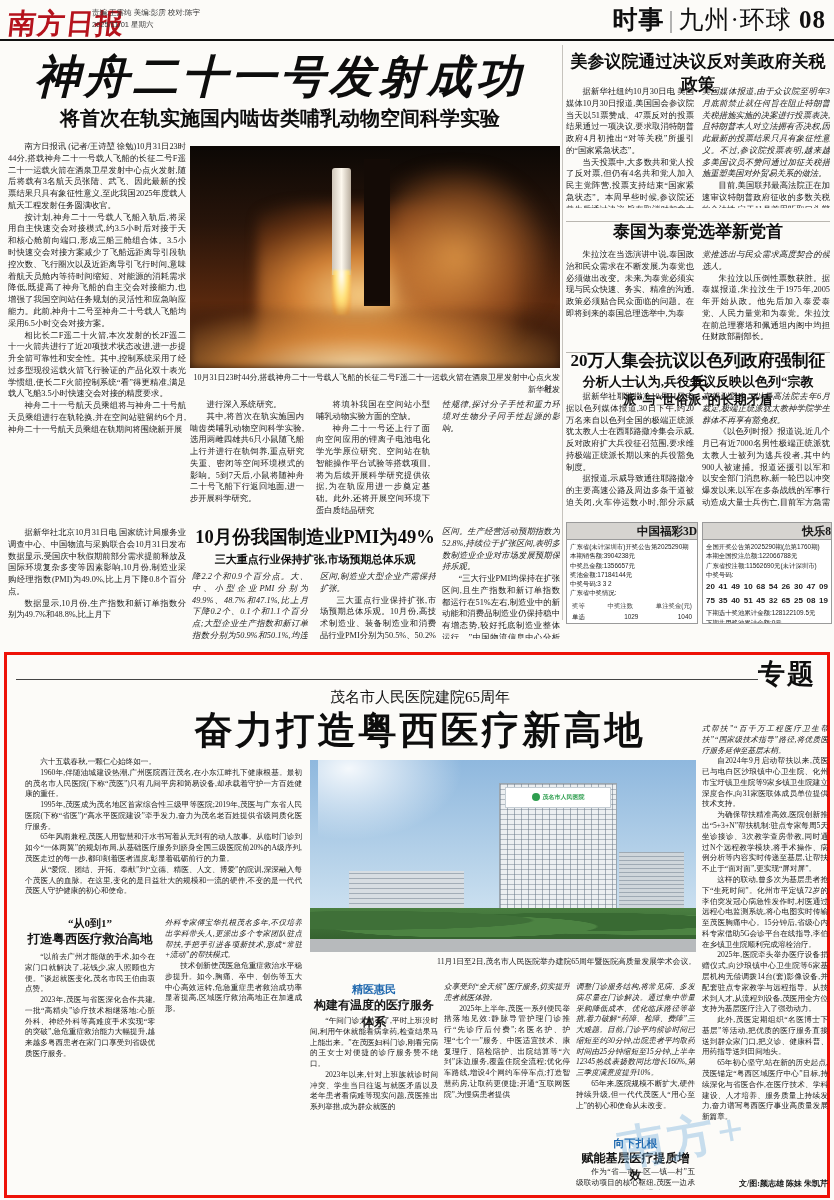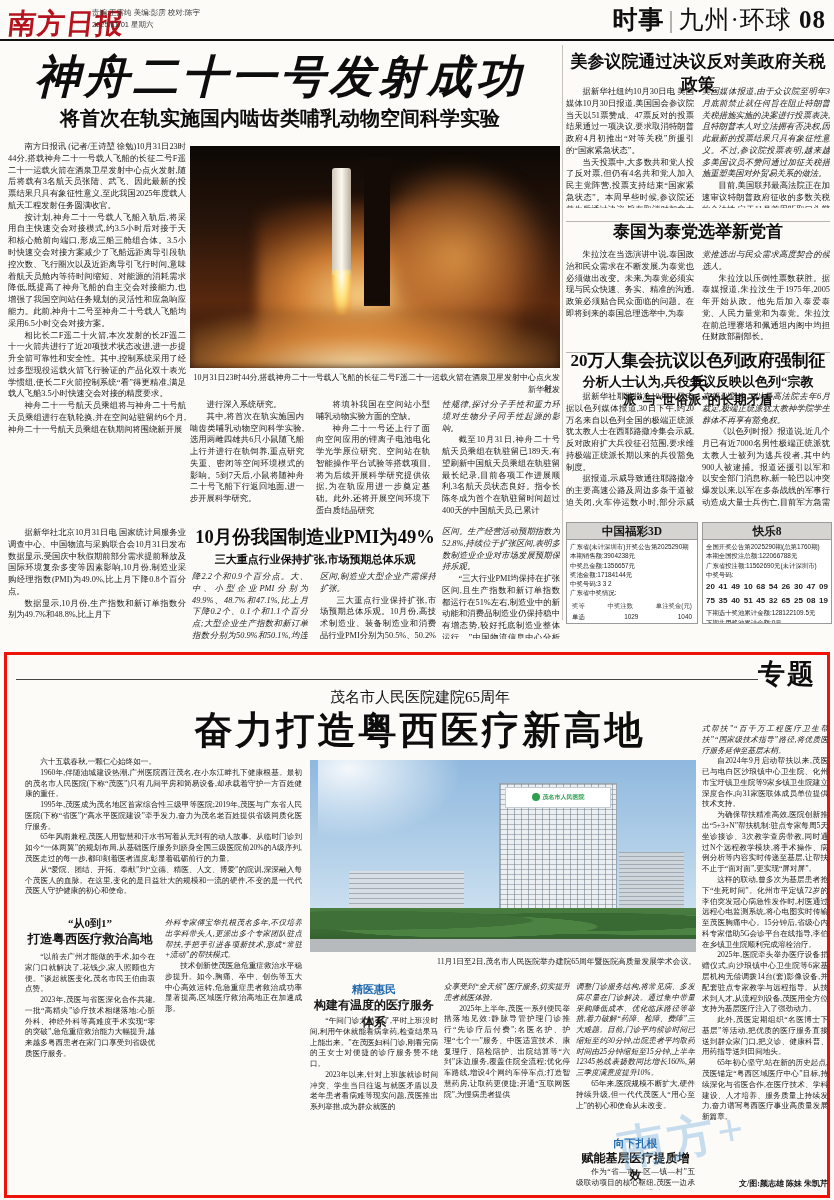--- a/index.html
+++ b/index.html
@@ -13,21 +13,21 @@
   .headline{font-weight:bold;color:#0d0d0d;}
   .ctr{text-align:center;}
   .hairline{border:0;border-top:1px solid #b9b6b0;height:0;}
   
   .logo{font-size:28px;font-weight:bold;color:#b5131d;transform:skewX(-6deg);letter-spacing:1px;}
   .edline{font-size:7.5px;color:#3a3a3a;line-height:1.5;font-family:"Liberation Sans","DejaVu Sans",sans-serif;}
   .secttl{font-size:25px;color:#101010;letter-spacing:1px;}
   .secttl .bar{color:#8a8a8a;font-weight:normal;padding:0 4px;}
   
   .lotbox{border:1px solid #9a9a9a;background:#fff;overflow:hidden;}
-  .lotbox .hd{background:#d6d4d0;font-size:11.5px;font-weight:bold;text-align:center;line-height:16px;border-bottom:1px solid #9a9a9a;}
+  .lotbox .hd{background:#d6d4d0;font-size:11.5px;font-weight:bold;text-align:right;line-height:16px;border-bottom:1px solid #9a9a9a;}
   .lotbox .bd{padding:2px 3px;font-size:6.4px;line-height:1.45;font-family:"Liberation Sans","DejaVu Sans",sans-serif;color:#222;}
   .lrow{display:flex;justify-content:space-between;}
   .numrow{display:flex;justify-content:space-between;font-size:8px;font-weight:bold;margin:2px 0;letter-spacing:0;}
   .ltab{margin-top:2px;}
   .ltab .lrow{padding:1px 2px;}
   
   .ph{overflow:hidden;}
   .cap{font-size:8px;line-height:1.4;color:#222;text-align:right;}
   .credit{text-align:right;font-size:8px;color:#222;}
   
@@ -74,21 +74,20 @@
   <div class="abs body" style="left:190px;top:399px;width:114px;height:116px;">
       <p>进行深入系统研究。</p>
       <p>其中,将首次在轨实施国内啮齿类哺乳动物空间科学实验,选用两雌四雄共6只小鼠随飞船上行并进行在轨饲养,重点研究失重、密闭等空间环境模式的影响。5到7天后,小鼠将随神舟二十号飞船下行返回地面,进一步开展科学研究。</p>
     </div>
   <div class="abs body" style="left:316px;top:399px;width:114px;height:116px;">
       <p>将填补我国在空间站小型哺乳动物实验方面的空缺。</p>
       <p>神舟二十一号还上行了面向空间应用的锂离子电池电化学光学原位研究、空间站在轨智能操作平台试验等搭载项目,将为后续开展科学研究提供依据,为在轨应用进一步奠定基础。此外,还将开展空间环境下蛋白质结晶研究</p>
     </div>
   <div class="abs body nf" style="left:442px;top:399px;width:118px;height:116px;">
       <p>性规律,探讨分子手性和重力环境对生物分子同手性起源的影响。</p>
-      <p>截至10月31日,神舟二十号航天员乘组在轨驻留已189天,有望刷新中国航天员乘组在轨驻留最长纪录,目前各项工作进展顺利,3名航天员状态良好。指令长陈冬成为首个在轨驻留时间超过400天的中国航天员,已累计</p>
     </div>
 
   <div class="abs body" style="left:8px;top:527px;width:178px;height:112px;">
       <p>据新华社北京10月31日电 国家统计局服务业调查中心、中国物流与采购联合会10月31日发布数据显示,受国庆中秋假期前部分需求提前释放及国际环境复杂多变等因素影响,10月份,制造业采购经理指数(PMI)为49.0%,比上月下降0.8个百分点。</p>
       <p>数据显示,10月份,生产指数和新订单指数分别为49.7%和48.8%,比上月下</p>
     </div>
   <div class="abs headline ctr" style="left:192px;top:524px;width:246px;font-size:18.5px;">10月份我国制造业PMI为49%</div>
   <div class="abs headline ctr" style="left:192px;top:552px;width:246px;font-size:11px;">三大重点行业保持扩张,市场预期总体乐观</div>
   <div class="abs body nf" style="left:192px;top:571px;width:116px;height:68px;">
       <p>降2.2个和0.9个百分点。大、中、小型企业PMI分别为49.9%、48.7%和47.1%,比上月下降0.2个、0.1个和1.1个百分点;大型企业生产指数和新订单指数分别为50.9%和50.1%,均连续6个月位于扩张</p>

